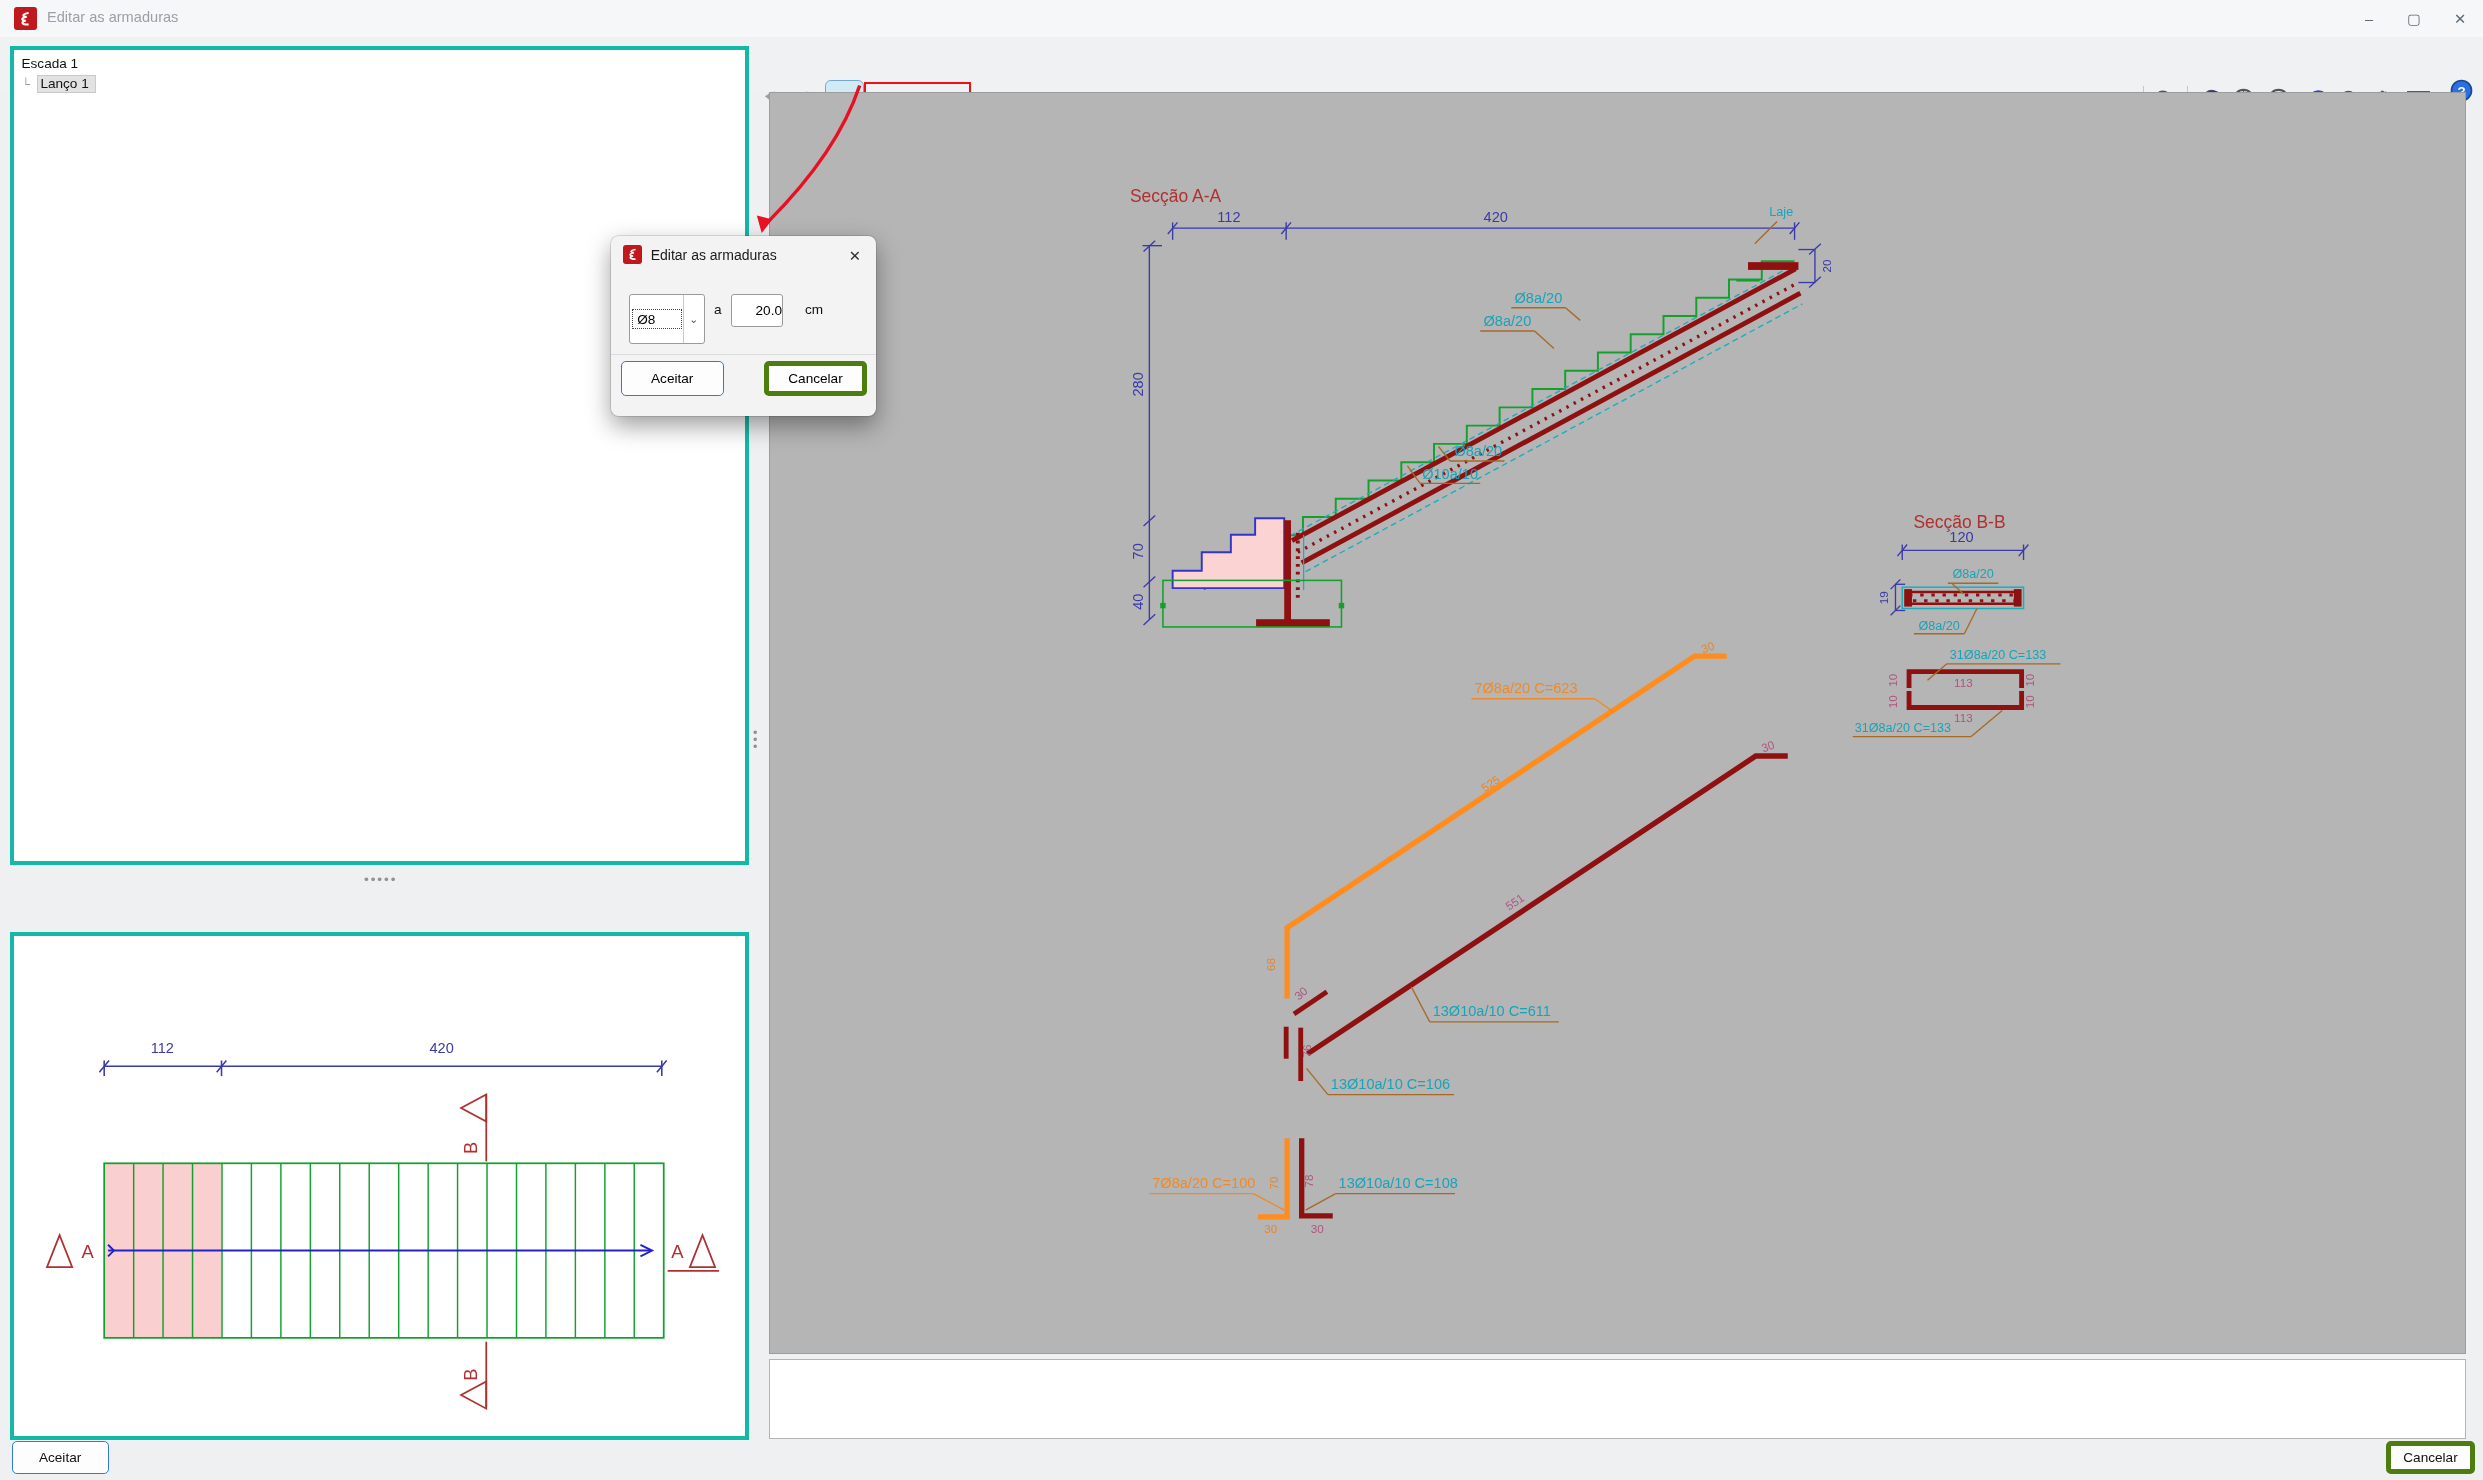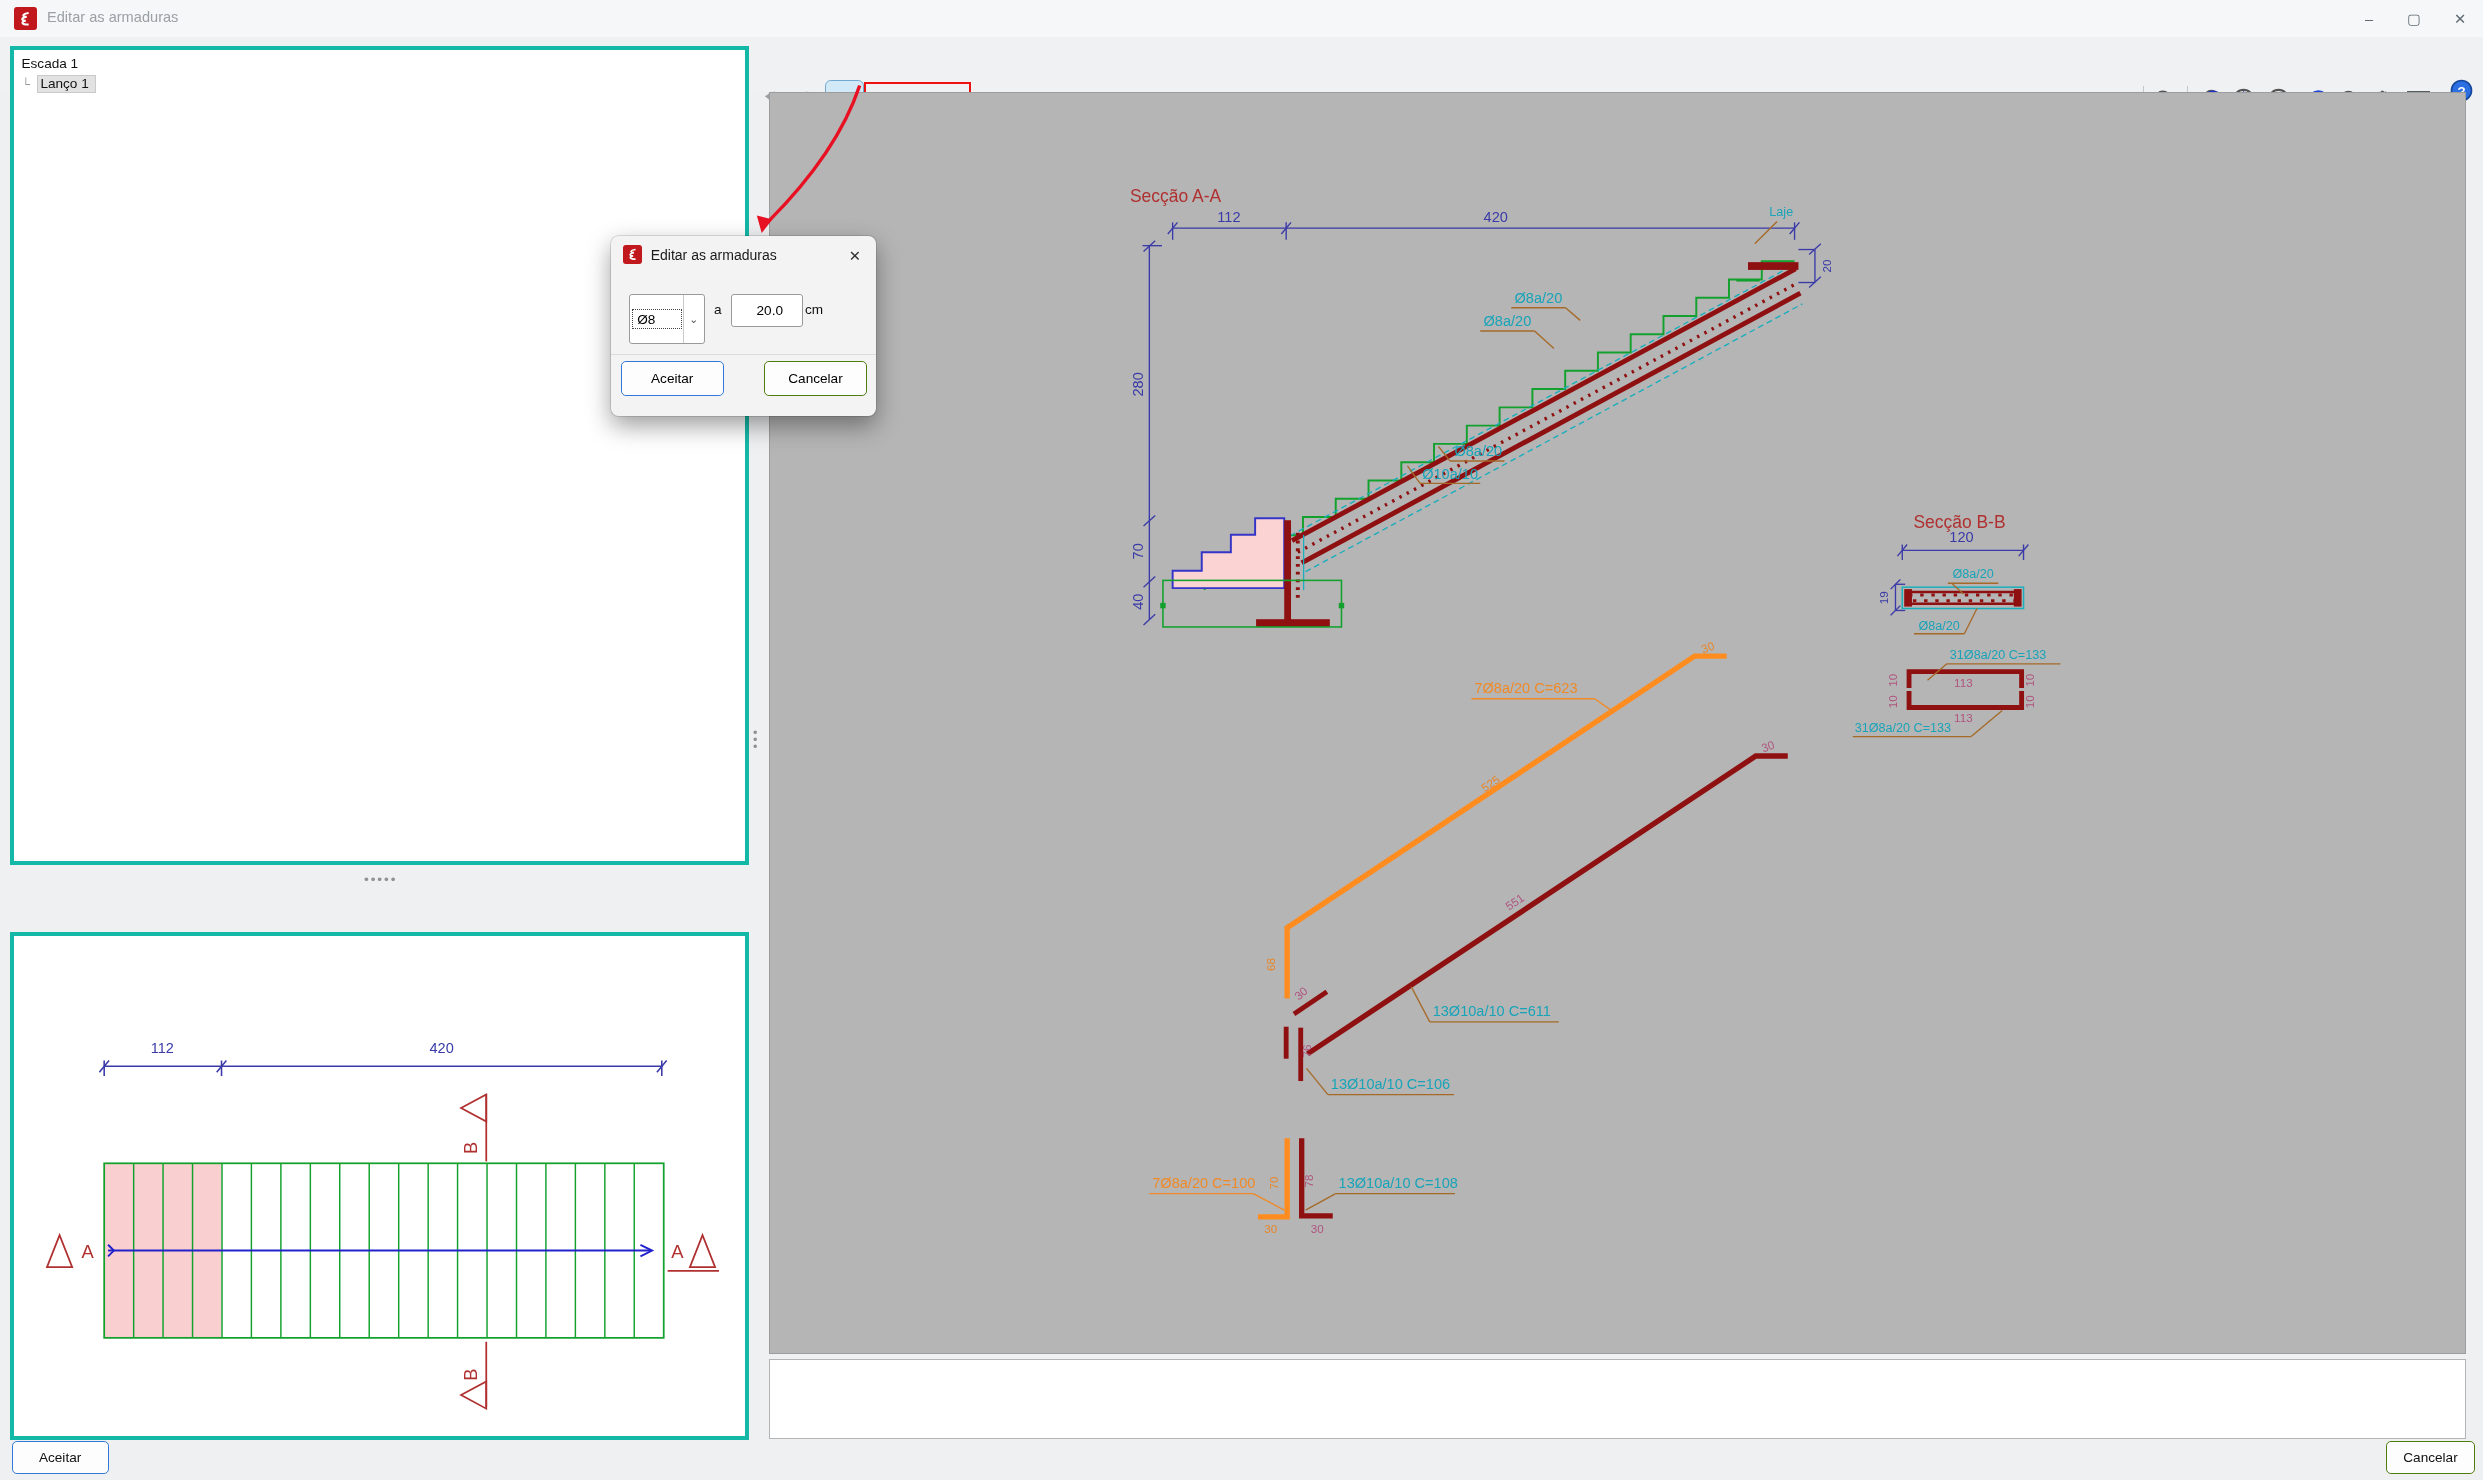--- a/index.html
+++ b/index.html
@@ -30,38 +30,38 @@
   .canvas-wrap{position:absolute;left:769px;top:92px;width:1697px;height:1262px;border:1px solid #9b9d9f;
                box-sizing:border-box;background:#b5b5b5;}
   .status-strip{position:absolute;left:769px;top:1359px;width:1697px;height:80px;background:#fff;
                 border:1px solid #b2b4b6;box-sizing:border-box;}
   .splitter-dots-h{position:absolute;left:364px;top:872px;color:#8f9194;font-size:13.6px;letter-spacing:1.9px;}
   .splitter-dots-v{position:absolute;left:753px;top:730px;color:#8f9194;font-size:12.6px;line-height:6.8px;width:5.8px;}
   
   .btn{position:absolute;height:33px;border-radius:4.9px;background:#fdfdfd;display:flex;align-items:center;
        justify-content:center;font-size:13.6px;color:#111;box-sizing:border-box;}
   .btn-accent{border:1.9px solid #3079d8;}
-  .btn-plain{border:1px solid #4d7c0f;}
+  .btn-plain{border:5px solid #4d7c0f;}
   
   .dialog{position:absolute;left:611px;top:236px;width:265px;height:180px;background:#f3f3f3;border-radius:7.8px;
           box-shadow:0 9.7px 25px rgba(0,0,0,.38),0 0 0 1px rgba(0,0,0,.12);z-index:60;}
   .dialog-title{position:absolute;left:0;top:0;right:0;height:37px;display:flex;align-items:center;padding-left:11.6px;}
   .dialog-title .app-icon{position:static;width:19.4px;height:19.4px;margin-right:8.7px;}
   .dialog-title-text{font-size:14px;color:#1a1a1a;}
   .dialog-close{position:absolute;right:9.7px;top:7.8px;width:23px;height:23px;display:flex;align-items:center;
                 justify-content:center;font-size:14.6px;color:#333;}
   .combo{position:absolute;left:17.5px;top:58px;width:76px;height:50px;background:#fff;border:1px solid #9a9a9a;
          border-radius:2.9px;display:flex;align-items:center;box-sizing:border-box;}
   .combo-value{flex:1;margin:2.9px 1.9px 2.9px 3.9px;padding:1.9px 3.9px;font-size:13.6px;outline:1.5px dotted #444;}
   .combo-arrow{width:19.4px;height:100%;border-left:1px solid #c9c9c9;display:flex;align-items:center;
                justify-content:center;color:#555;font-size:10.7px;}
   .dlg-label{position:absolute;top:66px;font-size:13.6px;color:#111;}
-  .dlg-input{position:absolute;left:120px;top:58px;width:72px;height:33px;background:#fff;border:1px solid #9a9a9a;
+  .dlg-input{position:absolute;left:120px;top:58px;width:52px;height:33px;background:#fff;border:1px solid #9a9a9a;
              border-radius:2.9px;font-size:13.6px;display:flex;align-items:center;justify-content:flex-end;
-             padding-right:19px;box-sizing:border-box;}
+             padding-right:0;box-sizing:border-box;}
   .dlg-sep{position:absolute;left:0;right:0;top:118px;height:1px;background:#dcdcdc;}
   .dlg-btn{position:absolute;top:125px;width:103px;height:35px;border-radius:4.9px;background:#fdfdfd;display:flex;
            align-items:center;justify-content:center;font-size:13.6px;box-sizing:border-box;}
   
   svg text{font-family:"Liberation Sans",sans-serif;}
   .t-dim{fill:#3a3aa8;font-size:15px;}
   .t-dim-s{fill:#3a3aa8;font-size:12px;}
   .t-title{fill:#b03030;font-size:18px;}
   .t-teal{fill:#18a4b8;font-size:15px;}
   .t-teal-s{fill:#18a4b8;font-size:13px;}

